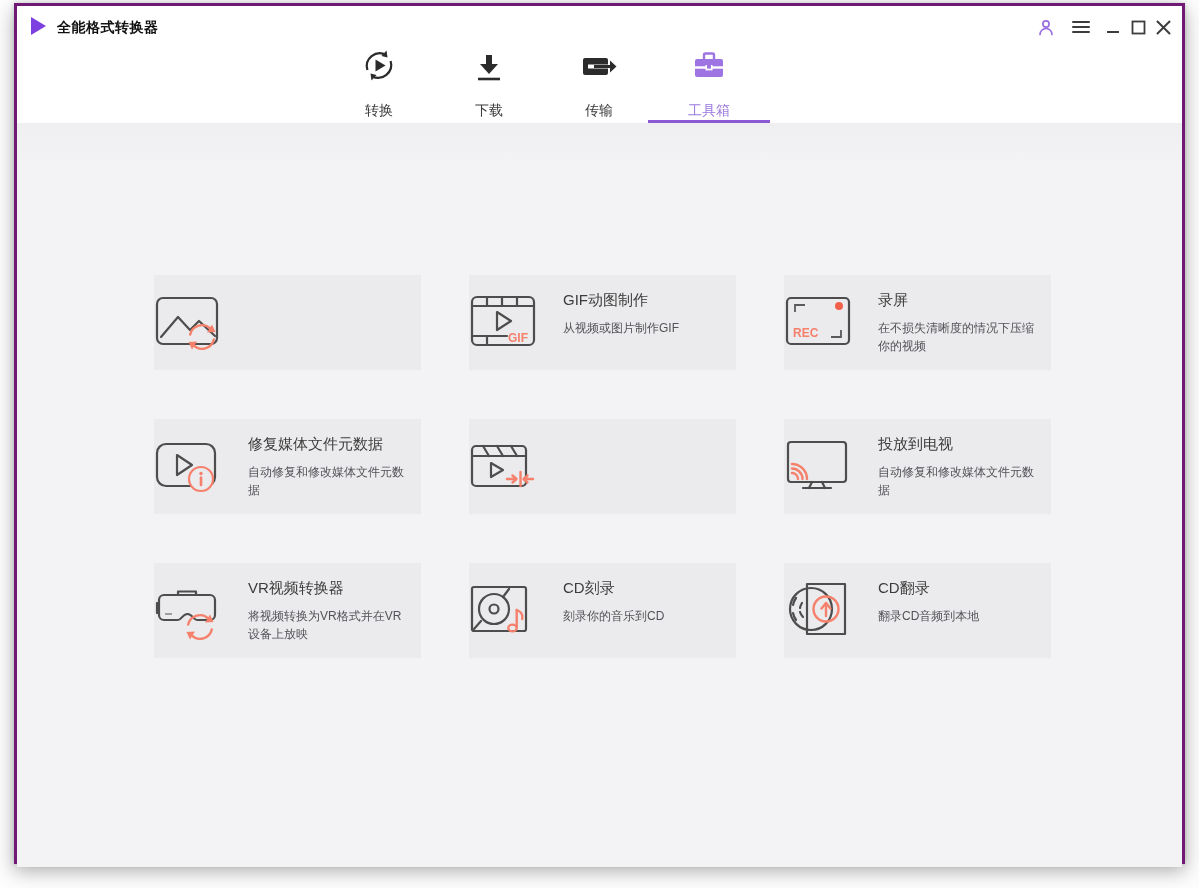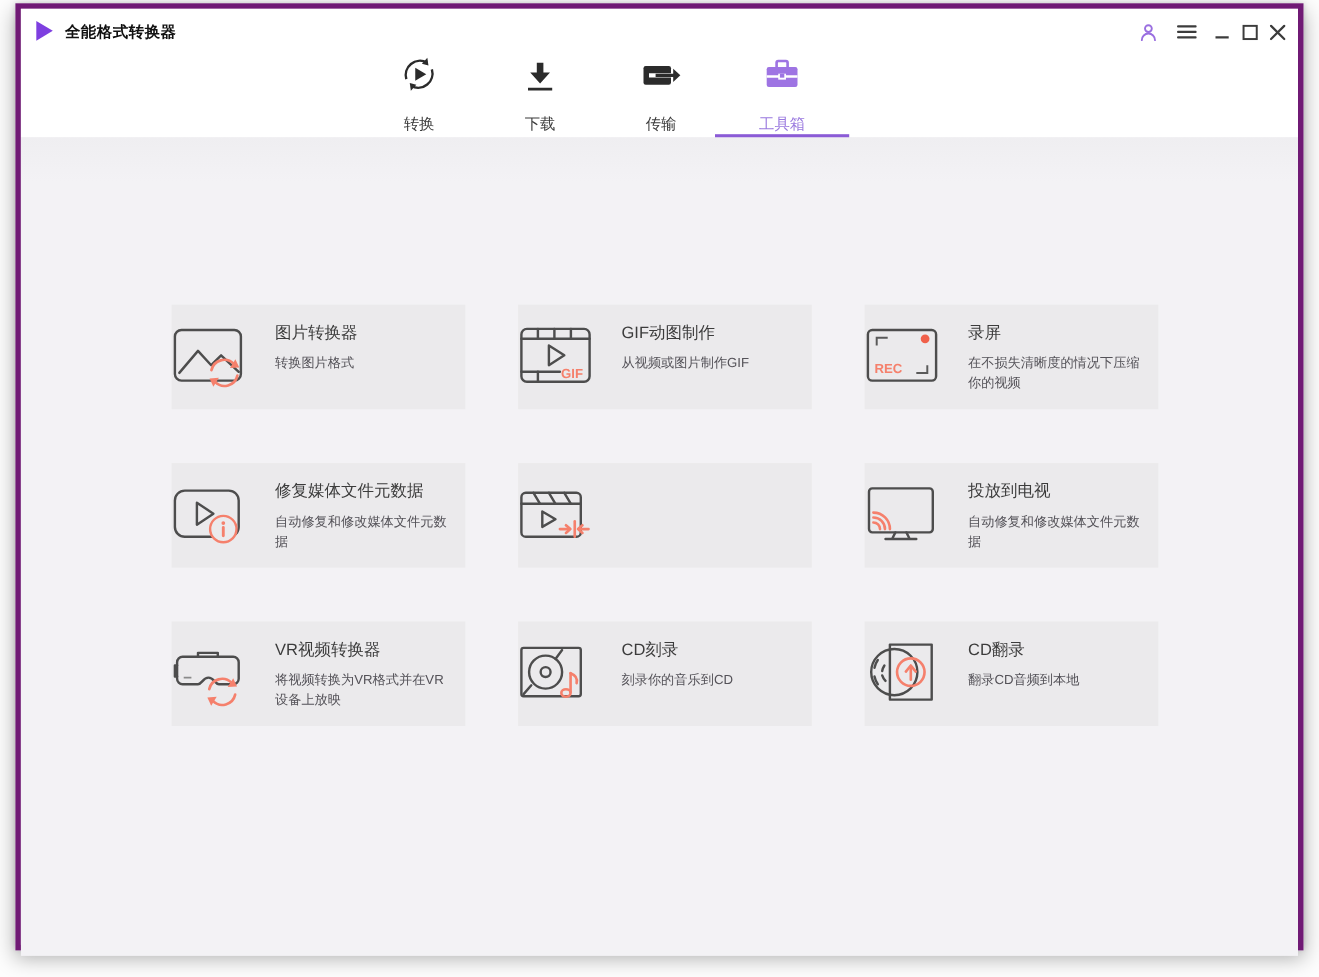--- a/index.html
+++ b/index.html
@@ -1,21 +1,21 @@
 <!DOCTYPE html>
 <html><head>
 <meta charset="utf-8">
 <style>
   * { margin:0; padding:0; box-sizing:border-box; }
   html,body { width:1199px; height:888px; overflow:hidden; background:#fdfdfd;
               font-family:"Liberation Sans","DejaVu Sans",sans-serif; }
 
   .window {
     position:absolute; left:14px; top:3px; width:1171px; height:861px;
-    background:#F2F1F4; border:5px solid #701a75;
+    background:#F2F1F4; border:3px solid #701a75;
     box-shadow:0 7px 18px rgba(0,0,0,.32), 0 0 5px rgba(0,0,0,.15);
   }
 
   
   .header { position:absolute; left:0; top:0; width:100%; height:117px; background:#ffffff;
             box-shadow:0 1px 2px rgba(0,0,0,.06); }
 
   .titlebar { position:absolute; left:0; top:0; width:100%; height:40px; }
   .logo { position:absolute; left:10px; top:9px; width:22px; height:22px; }
   .app-title { position:absolute; left:40px; top:13px; font-size:14px; font-weight:bold; color:#111; letter-spacing:.5px; }
@@ -165,24 +165,20 @@
         <div class="icon-box">
           <svg width="70" height="64" viewBox="0 0 70 64">
             <rect x="3" y="7" width="60" height="46" rx="6" class="stroke-dark"></rect>
             <path d="M7 46 L24 26 L36 39 L45 30 L61 45" class="stroke-dark"></path>
             <path d="M36.2 43.5 A12 12 0 0 1 56.5 37.8" class="stroke-salmon"></path>
             <polygon points="58,33.5 61.5,41 53,41.5" class="fill-salmon"></polygon>
             <path d="M59.8 48.5 A12 12 0 0 1 39.5 54.2" class="stroke-salmon"></path>
             <polygon points="38,58.5 34.5,51 43,50.5" class="fill-salmon"></polygon>
           </svg>
         </div>
-        <div class="texts">
-          <div class="card-title">图片转换器</div>
-          <div class="card-desc">转换图片格式</div>
-        </div>
       </div>
 
       <div class="card">
         <div class="icon-box">
           <svg width="70" height="64" viewBox="0 0 70 64">
             <rect x="3" y="6" width="62" height="48" rx="5" class="stroke-dark"></rect>
             <line x1="3" y1="15" x2="65" y2="15" class="stroke-dark"></line>
             <line x1="18" y1="6" x2="18" y2="15" class="stroke-dark"></line>
             <line x1="33" y1="6" x2="33" y2="15" class="stroke-dark"></line>
             <line x1="48" y1="6" x2="48" y2="15" class="stroke-dark"></line>

